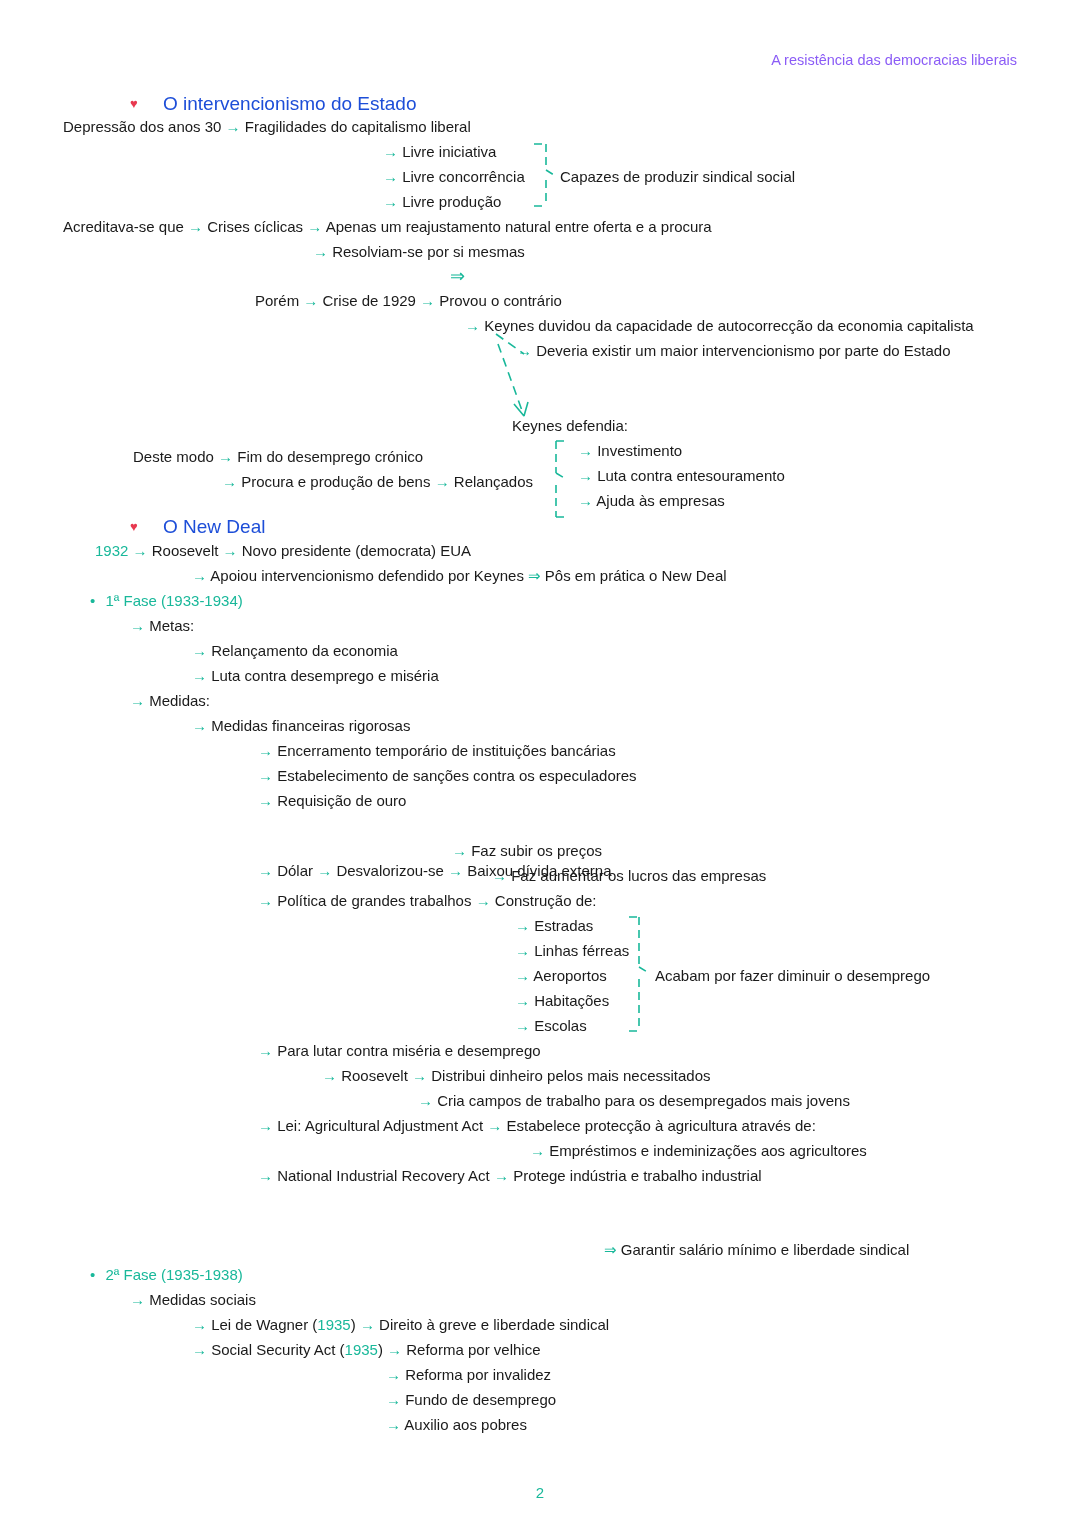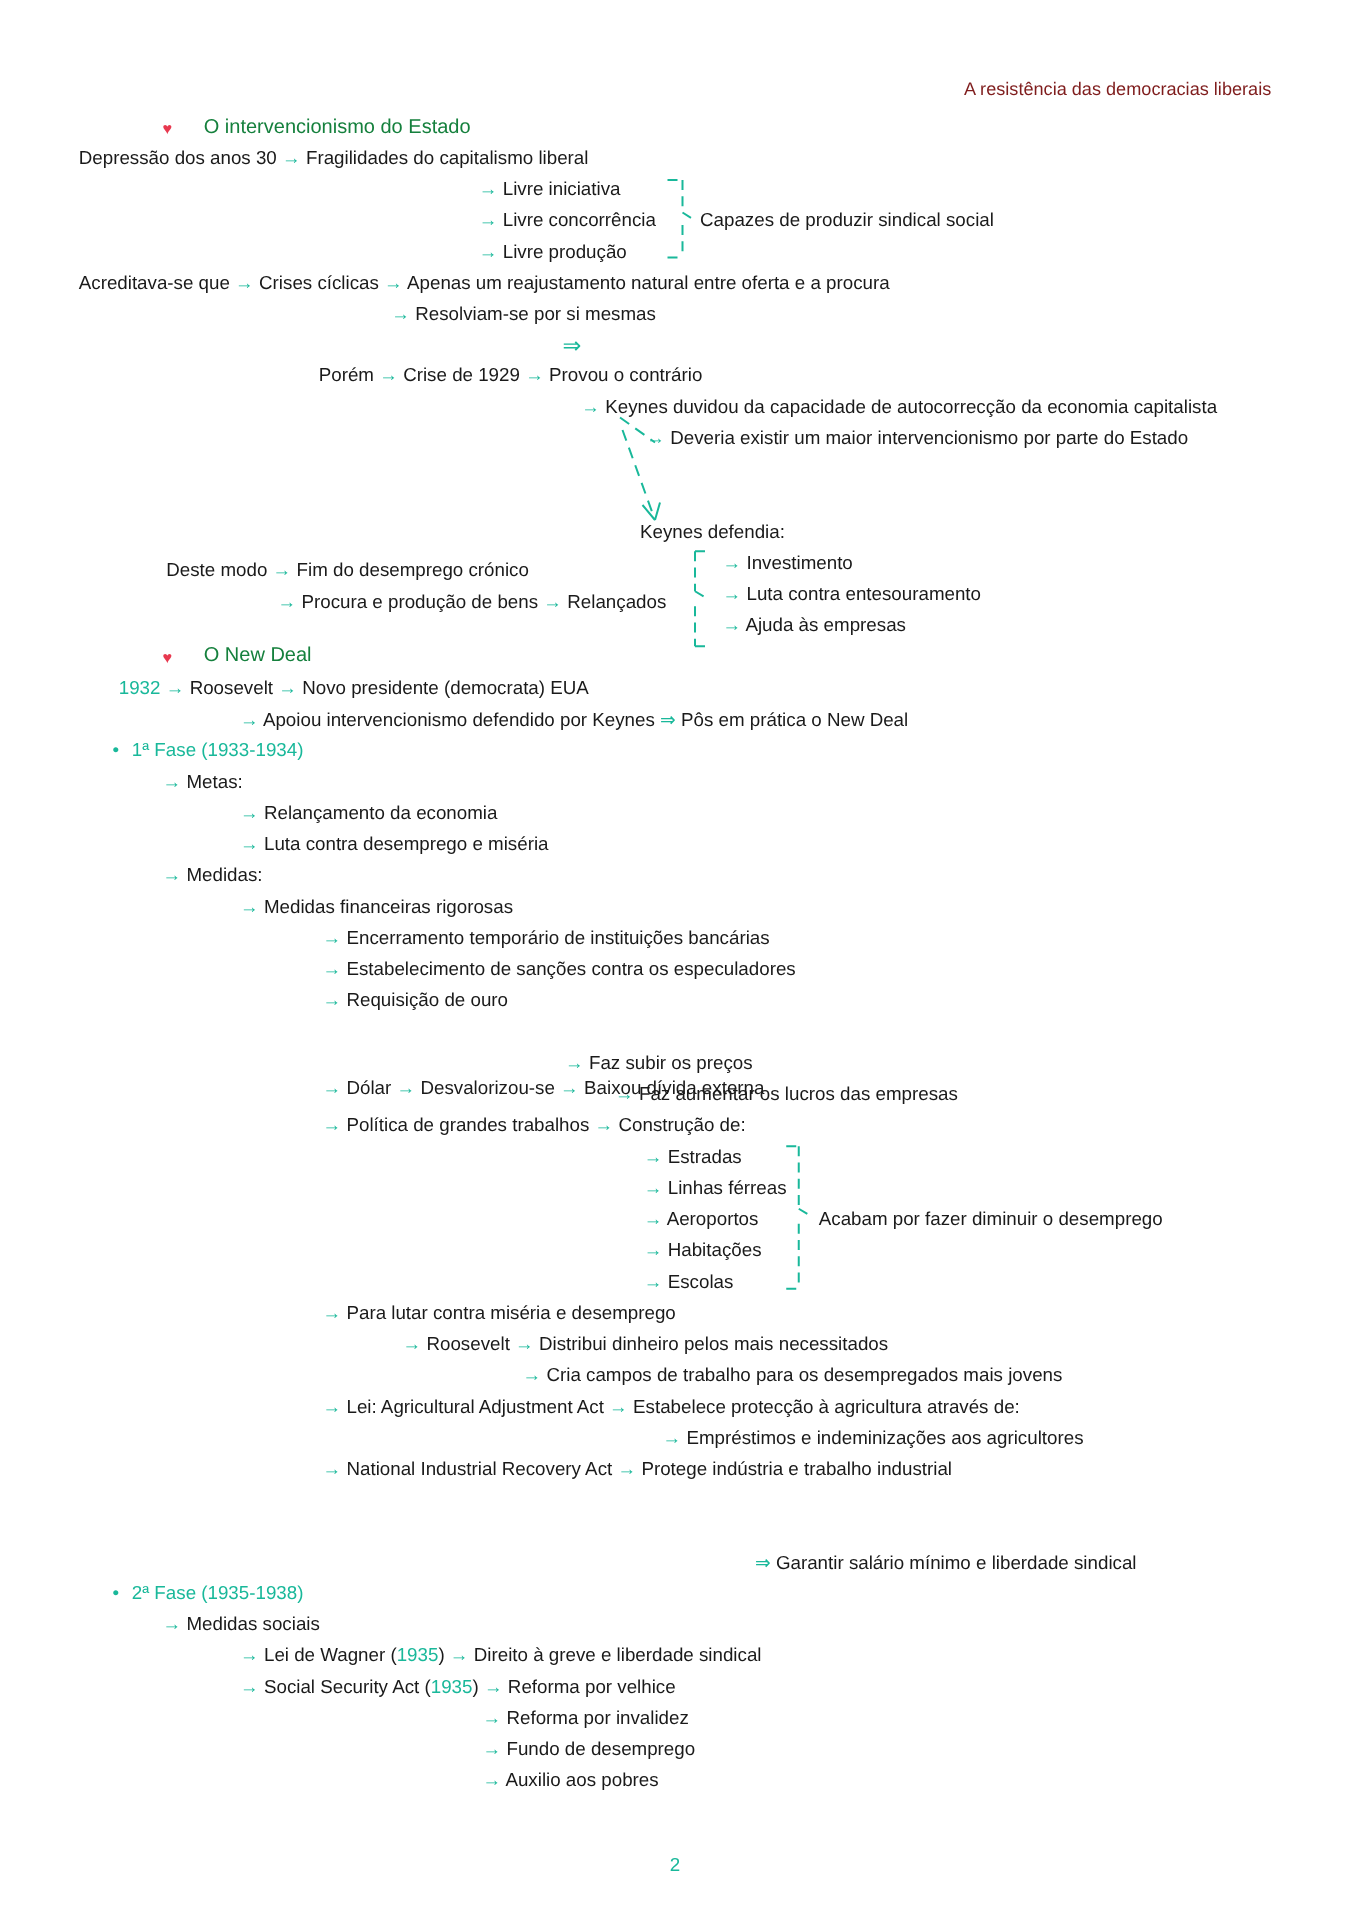--- a/index.html
+++ b/index.html
@@ -19,27 +19,27 @@
   .page {
     position: relative;
     width: 1080px;
     height: 1527px;
   }
   .abs { position: absolute; white-space: nowrap; }
   .teal { color: #19b89a; }
   .heart { color: #e8384f; font-size: 13px; }
   .header {
     right: 63px;
-    top: 64px;
-    color: #7f1d1d;
+    top: 52px;
+    color: #8b5cf6;
     font-size: 14.5px;
   }
   .sec-title {
-    color: #15803d;
-    font-size: 16px;
+    color: #1d4ed8;
+    font-size: 19px;
   }
   .bullet-dot { color: #19b89a; font-size: 15px; }
   .arrow { color: #19b89a; }
   .pagenum {
     left: 0; right: 0;
     top: 1484px;
     text-align: center;
     color: #19b89a;
     font-size: 15px;
   }

